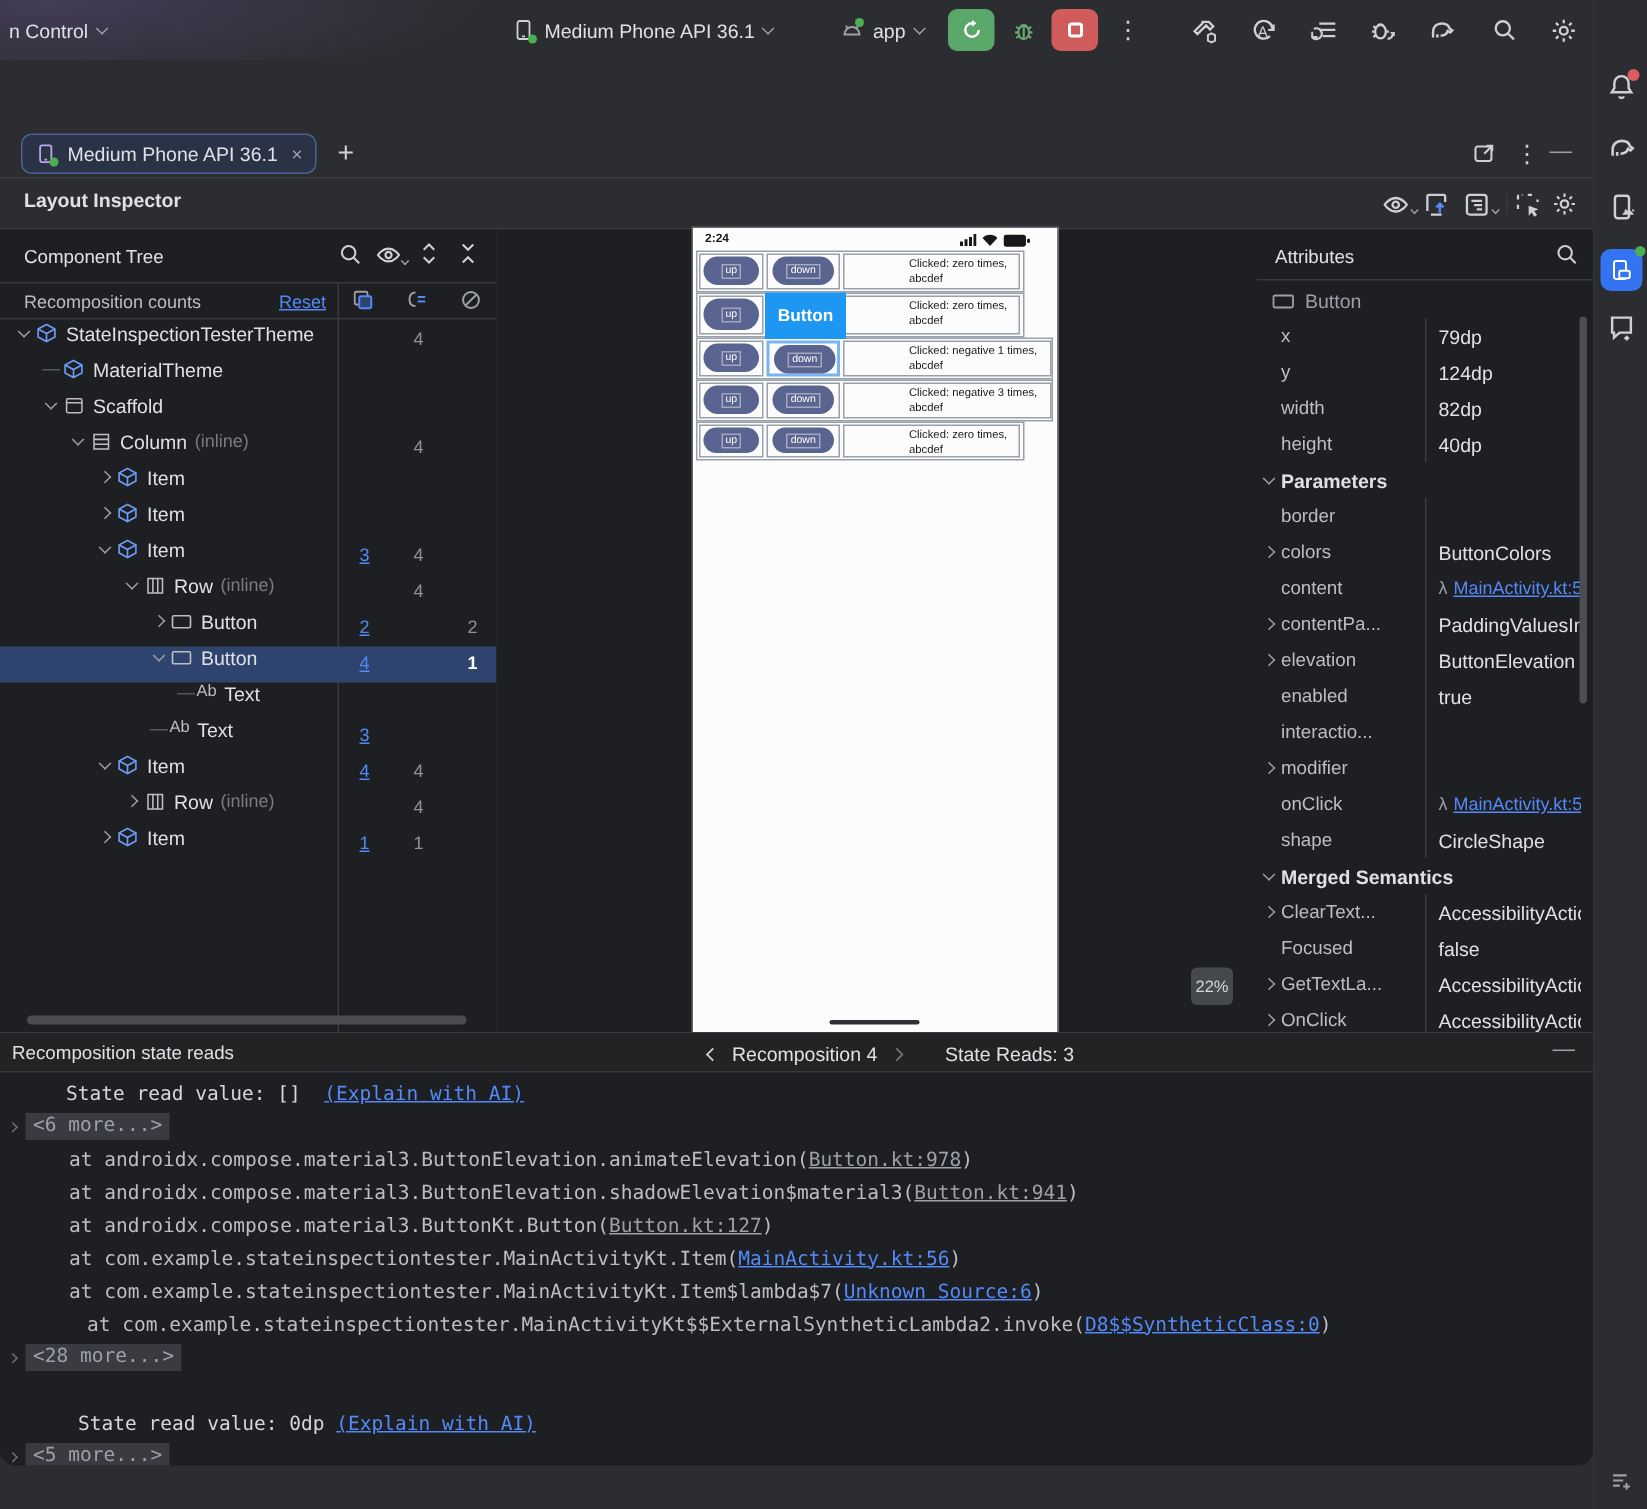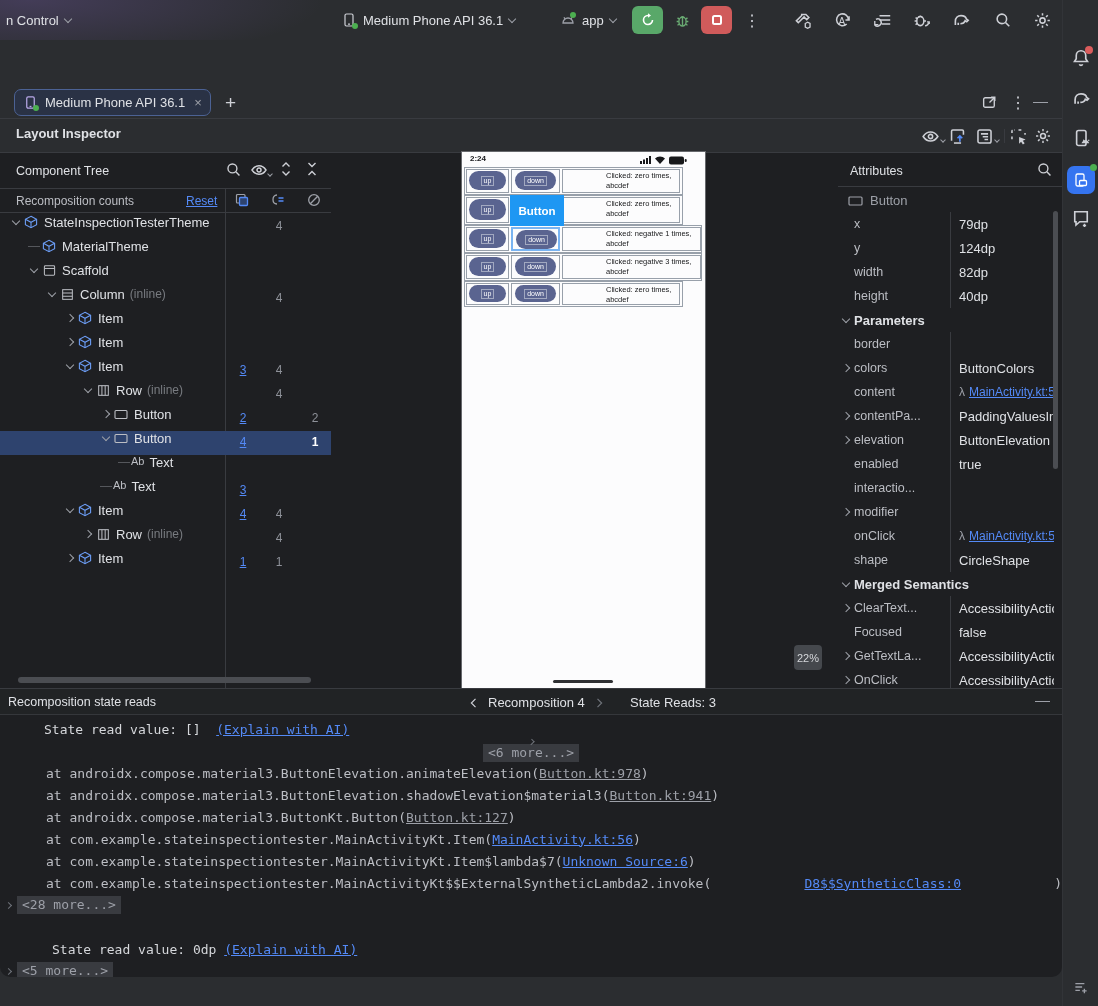--- a/index.html
+++ b/index.html
@@ -948,26 +948,26 @@
         <span style="font-size:13px;color:#DFE1E5">Recomposition 4</span>
         <svg width="12" height="12" viewBox="0 0 16 16" fill="none" stroke="#6F737A" stroke-width="1.6">
             <path d="M6 2.5L11.5 8 6 13.5"></path>
           </svg>
       </span>
       <span class="abs" style="left:630px;top:6px;font-size:13px;color:#DFE1E5">State Reads: 3</span>
       <span class="abs btnish" style="left:1035px;top:2px;color:#9DA0A8;font-size:15px">—</span>
     </div>
     <div class="abs mono" style="left:0;top:27px;width:1062px;height:262px" id="code-lines">
         <div class="cline mono" style="top: 2px; left: 0px; width: 1062px;"><span style="padding-left:44px" class="cstate">State read value: [] </span><span class="cgreen"><invalidated>&nbsp;</invalidated></span><a class="clink btnish">(Explain with AI)</a></div>
-        <div class="cline mono" style="top: 24px; left: 0px; width: 1062px; flex-direction: column;"><span class="gutcaret" style="position:static;margin-left:6px;margin-right:6px"></span><span class="fold btnish">&lt;6 more...&gt;</span></div>
+        <div class="cline mono" style="top: 24px; left: 0px; width: 1062px;"><span class="gutcaret" style="position:static;margin-left:6px;margin-right:6px"></span><span class="fold btnish">&lt;6 more...&gt;</span></div>
         <div class="cline mono" style="top: 46px; left: 0px; width: 1062px;"><span style="padding-left:46px" class="ctext">at androidx.compose.material3.ButtonElevation.animateElevation(</span><a class="cgrey-link btnish">Button.kt:978</a><span class="ctext">)</span></div>
         <div class="cline mono" style="top: 68px; left: 0px; width: 1062px;"><span style="padding-left:46px" class="ctext">at androidx.compose.material3.ButtonElevation.shadowElevation$material3(</span><a class="cgrey-link btnish">Button.kt:941</a><span class="ctext">)</span></div>
         <div class="cline mono" style="top: 90px; left: 0px; width: 1062px;"><span style="padding-left:46px" class="ctext">at androidx.compose.material3.ButtonKt.Button(</span><a class="cgrey-link btnish">Button.kt:127</a><span class="ctext">)</span></div>
         <div class="cline mono" style="top: 112px; left: 0px; width: 1062px;"><span style="padding-left:46px" class="ctext">at com.example.stateinspectiontester.MainActivityKt.Item(</span><a class="clink btnish">MainActivity.kt:56</a><span class="ctext">)</span></div>
         <div class="cline mono" style="top: 134px; left: 0px; width: 1062px;"><span style="padding-left:46px" class="ctext">at com.example.stateinspectiontester.MainActivityKt.Item$lambda$7(</span><a class="clink btnish">Unknown Source:6</a><span class="ctext">)</span></div>
-        <div class="cline mono" style="top: 156px; left: 0px; width: 1062px; justify-content: space-between;"><span style="padding-left:46px" class="ctext">at com.example.stateinspectiontester.MainActivityKt$$ExternalSyntheticLambda2.invoke(</span><a class="clink btnish">D8$$SyntheticClass:0</a><span class="ctext">)</span></div>
+        <div class="cline mono" style="top: 156px; left: 12px; width: 1062px;"><span style="padding-left:46px" class="ctext">at com.example.stateinspectiontester.MainActivityKt$$ExternalSyntheticLambda2.invoke(</span><a class="clink btnish">D8$$SyntheticClass:0</a><span class="ctext">)</span></div>
         <div class="cline mono" style="top: 178px; left: 0px; width: 1062px;"><span class="gutcaret" style="position:static;margin-left:6px;margin-right:6px"></span><span class="fold btnish">&lt;28 more...&gt;</span></div>
         <div class="cline mono" style="top: 200px; left: 0px; width: 1062px;"></div>
         <div class="cline mono" style="top: 222px; left: 0px; width: 1062px;"><span style="padding-left:52px" class="cstate">State read value: 0dp </span><a class="clink btnish">(Explain with AI)</a></div>
         <div class="cline mono" style="top: 244px; left: 0px; width: 1062px;"><span class="gutcaret" style="position:static;margin-left:6px;margin-right:6px"></span><span class="fold btnish">&lt;5 more...&gt;</span></div>
       </div>
   </div>
 
 </div>
 </body></html>

